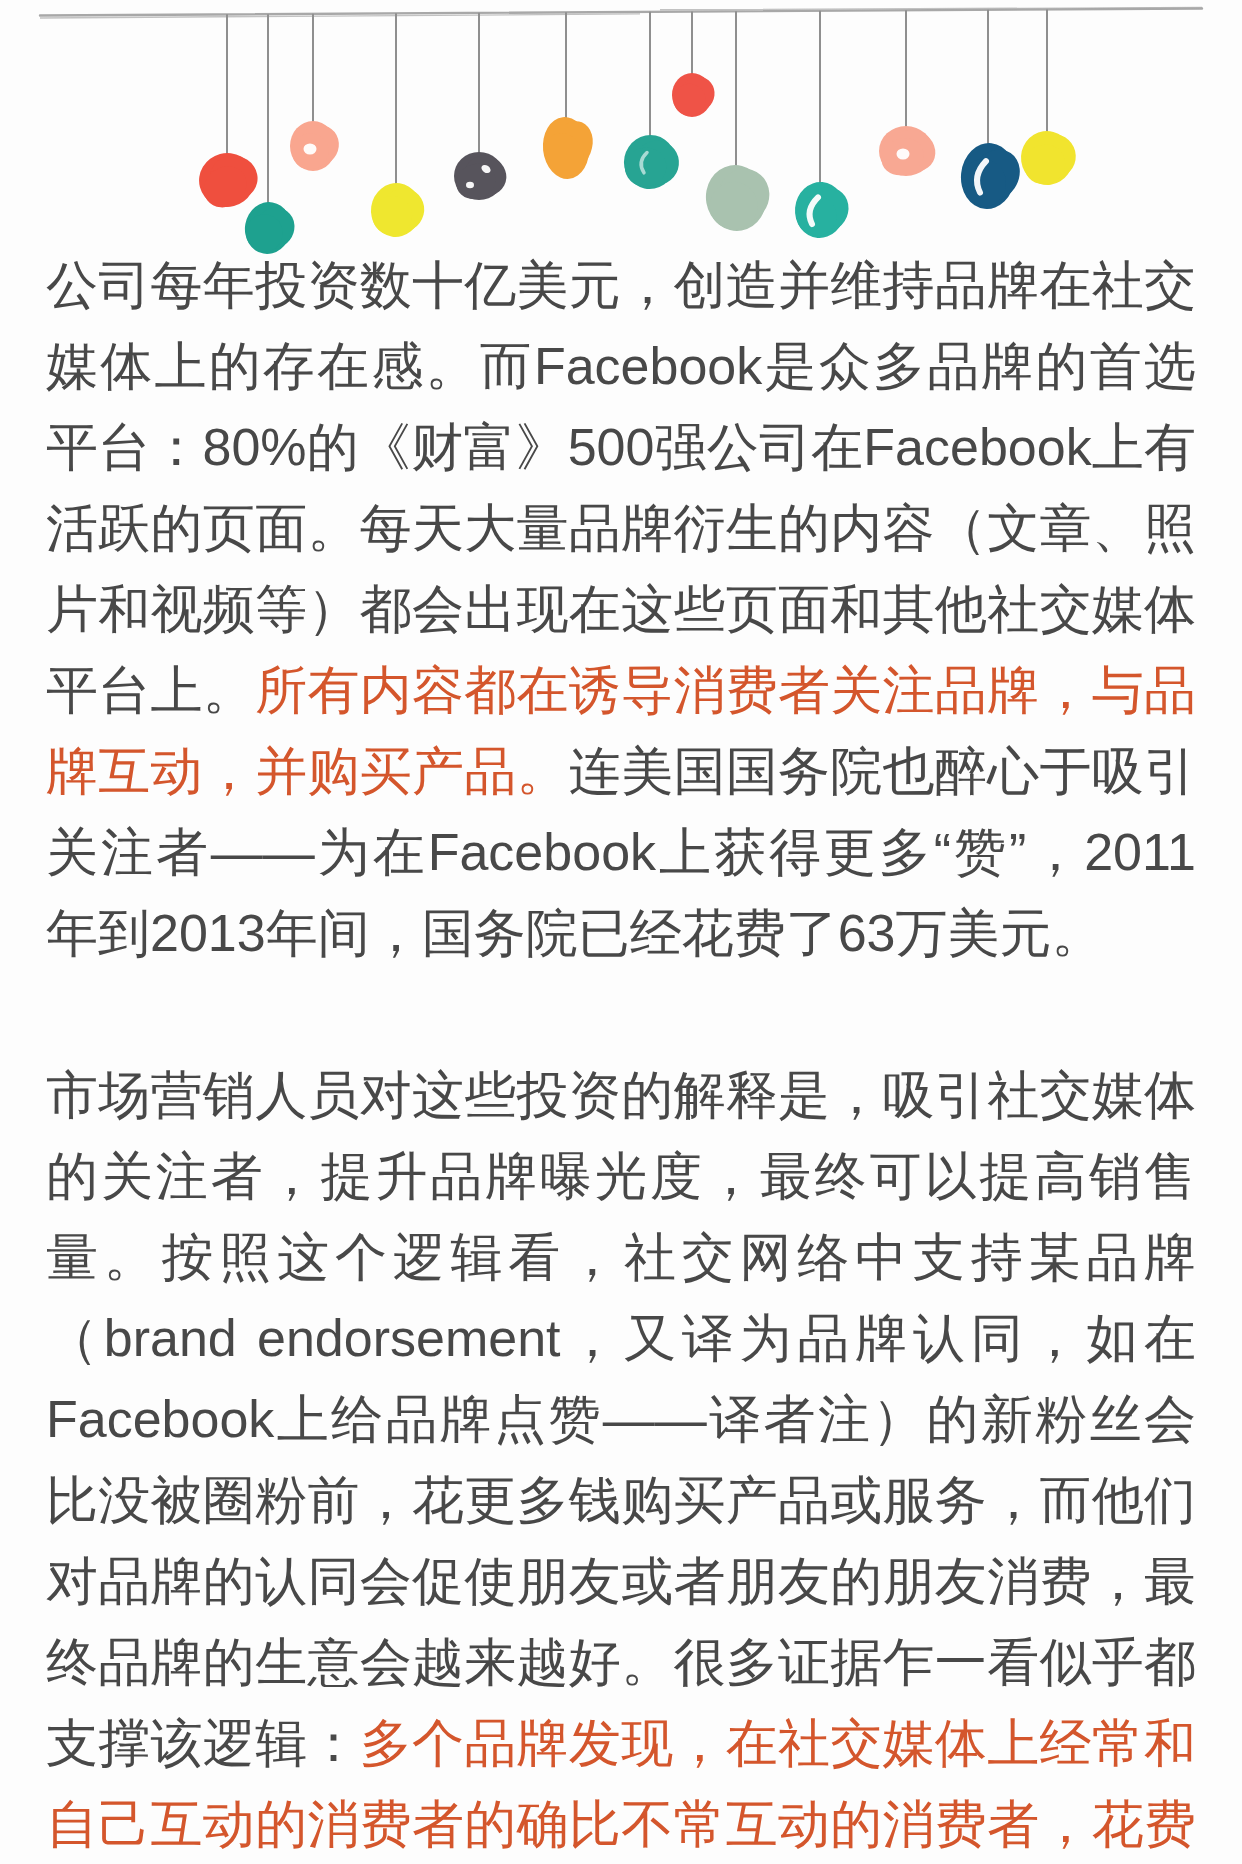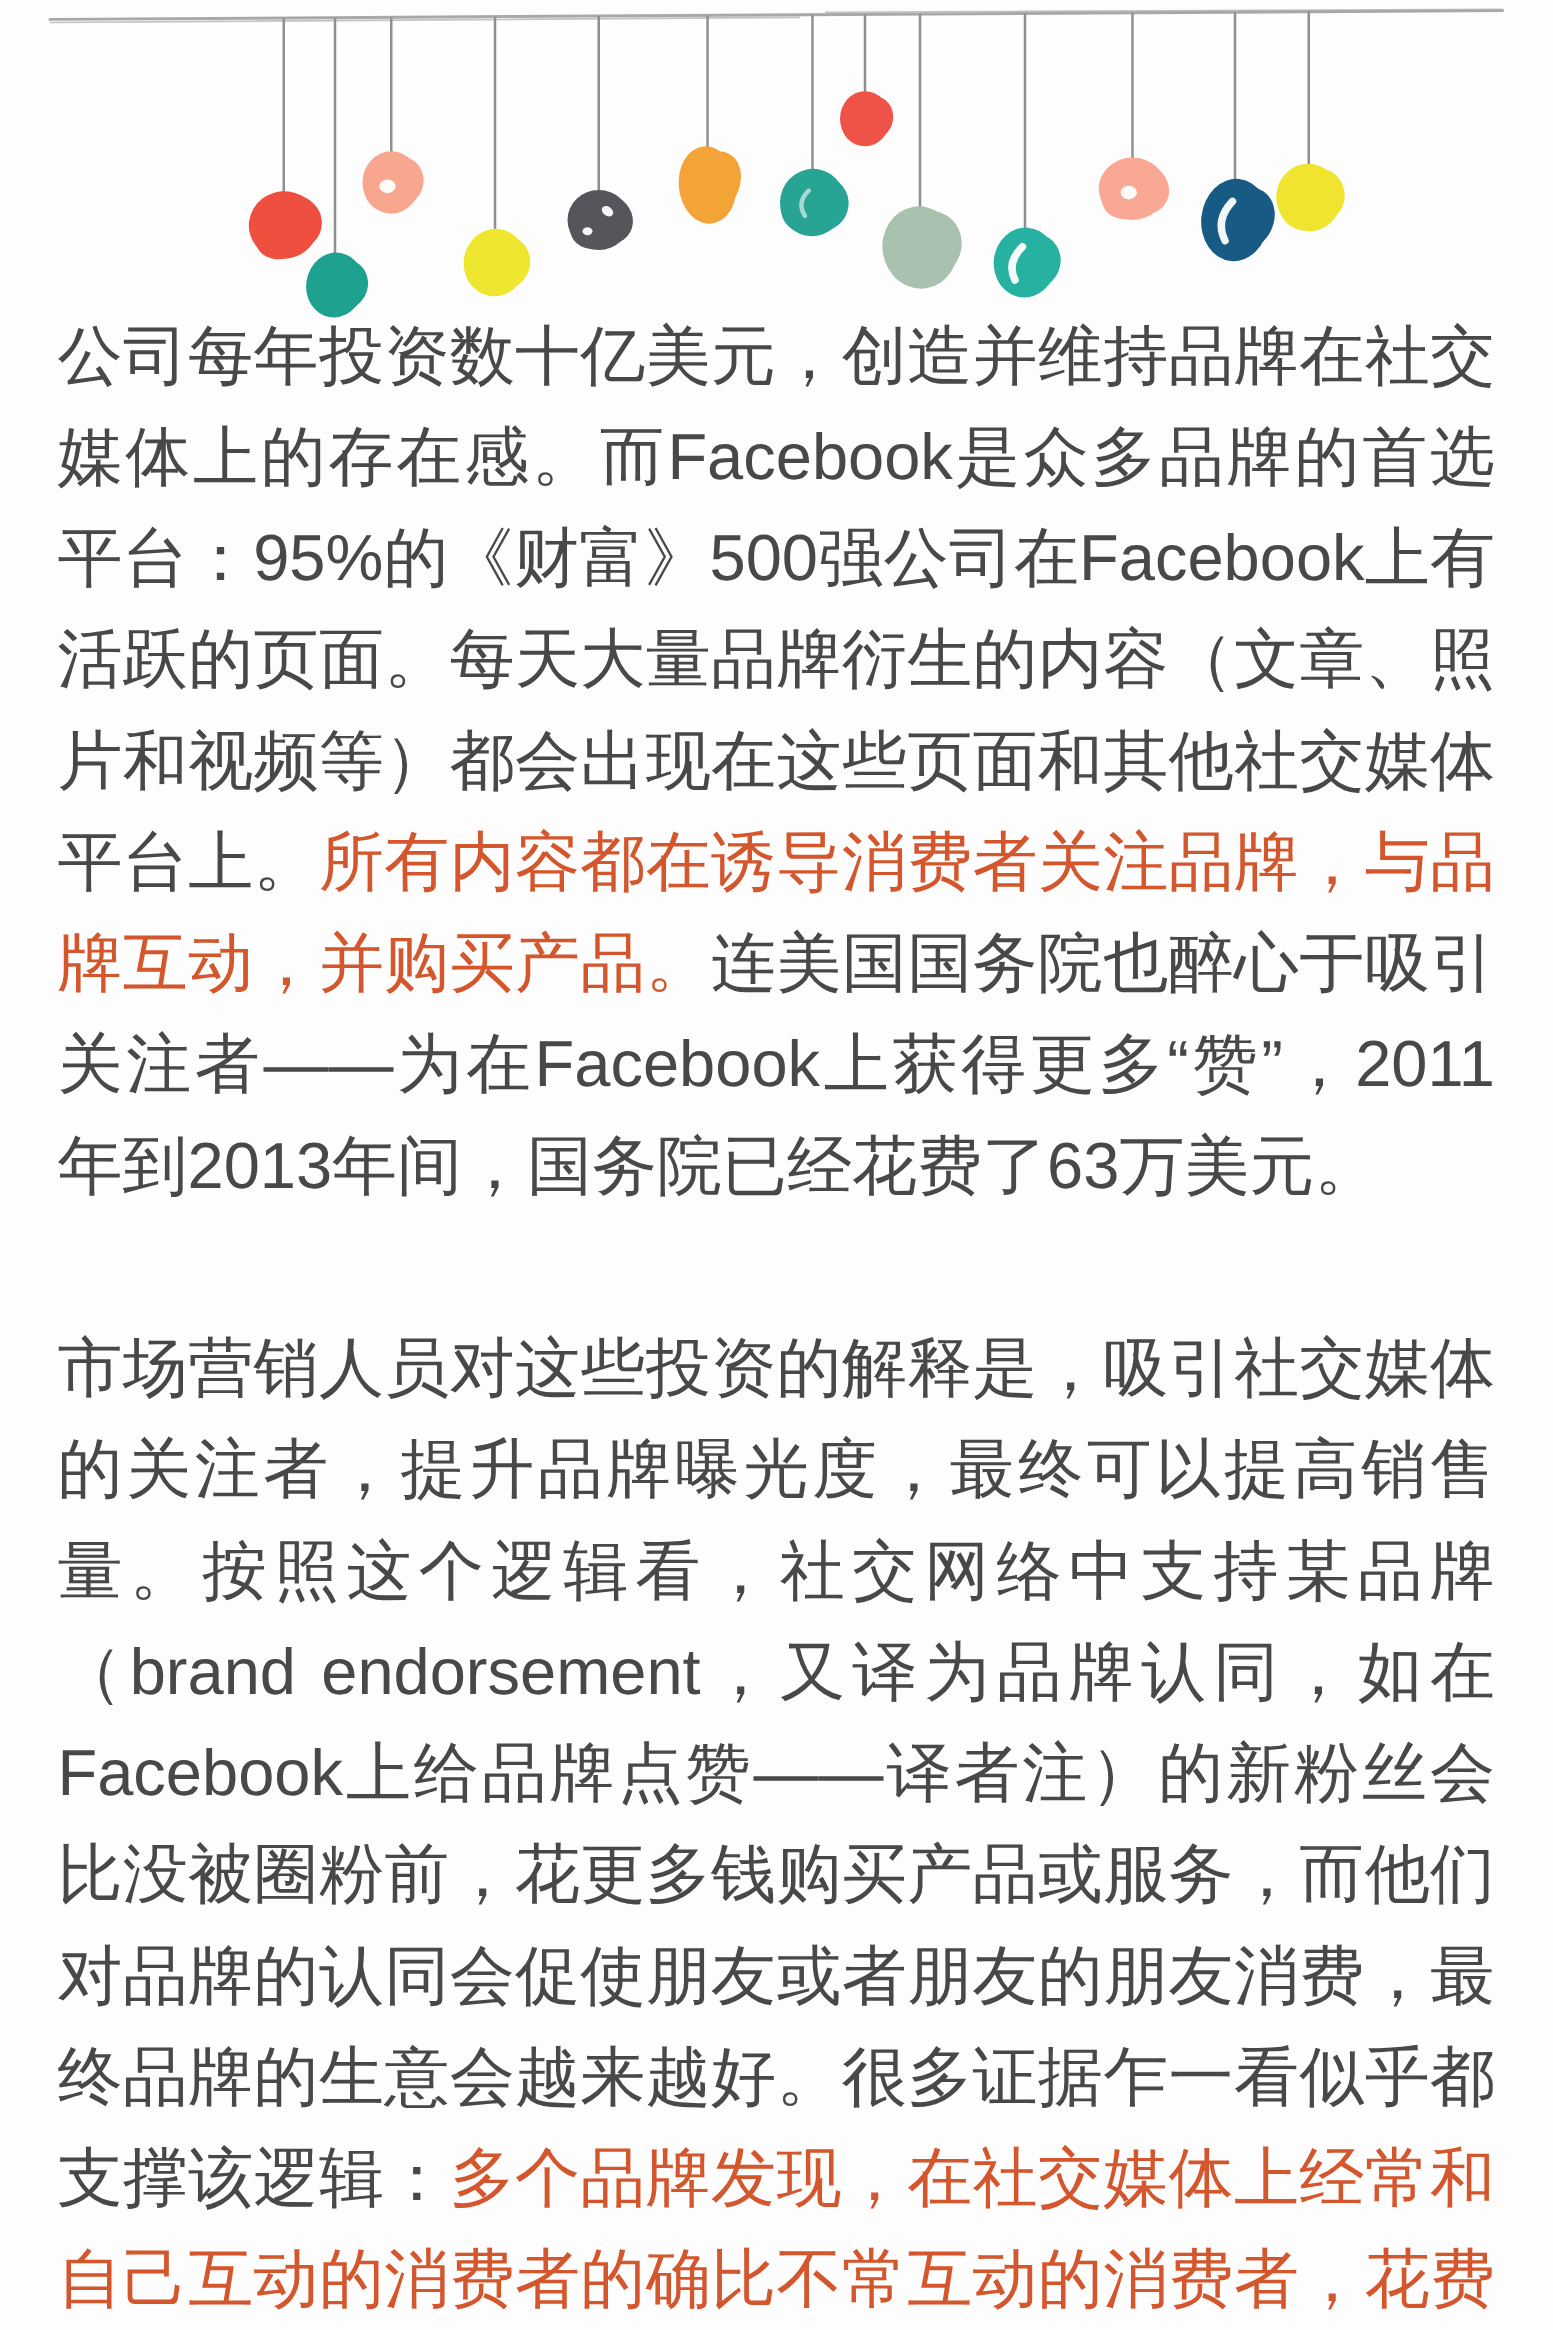--- a/index.html
+++ b/index.html
@@ -153,16 +153,16 @@
         <g>
           <line x1="1047" y1="9.433734939759036" x2="1047" y2="137" stroke="#8f8f8f" stroke-width="2"></line>
           <g fill="#f1e42e">
             <ellipse cx="1047" cy="158" rx="26" ry="27" transform="rotate(-8 1047 158)"></ellipse>
             <ellipse cx="1052.72" cy="154.22" rx="22.099999999999998" ry="22.139999999999997" transform="rotate(20 1047 158)"></ellipse>
             <ellipse cx="1041.8" cy="162.32" rx="20.8" ry="19.439999999999998" transform="rotate(-30 1047 158)"></ellipse>
           </g>
         </g>
       </svg></div>
   <main class="article">
-      <p class="para"><span>公司每年投资数十亿美元，创造并维持品牌在社交媒体上的存在感。而Facebook是众多品牌的首选平台：95%的《财富》500强公司在Facebook上有活跃的页面。每天大量品牌衍生的内容（文章、照片和视频等）都会出现在这些页面和其他社交媒体平台上。</span><span class="accent">所有内容都在诱导消费者关注品牌，与品牌互动，并购买产品。</span><span>连美国国务院也醉心于吸引关注者——为在Facebook上获得更多“赞”，2011年到2013年间，国务院已经花费了63万美元。</span></p>
+      <p class="para"><span>公司每年投资数十亿美元，创造并维持品牌在社交媒体上的存在感。而Facebook是众多品牌的首选平台：80%的《财富》500强公司在Facebook上有活跃的页面。每天大量品牌衍生的内容（文章、照片和视频等）都会出现在这些页面和其他社交媒体平台上。</span><span class="accent">所有内容都在诱导消费者关注品牌，与品牌互动，并购买产品。</span><span>连美国国务院也醉心于吸引关注者——为在Facebook上获得更多“赞”，2011年到2013年间，国务院已经花费了63万美元。</span></p>
       <p class="para"><span>市场营销人员对这些投资的解释是，吸引社交媒体的关注者，提升品牌曝光度，最终可以提高销售量。按照这个逻辑看，社交网络中支持某品牌（brand endorsement，又译为品牌认同，如在Facebook上给品牌点赞——译者注）的新粉丝会比没被圈粉前，花更多钱购买产品或服务，而他们对品牌的认同会促使朋友或者朋友的朋友消费，最终品牌的生意会越来越好。很多证据乍一看似乎都支撑该逻辑：</span><span class="accent">多个品牌发现，在社交媒体上经常和自己互动的消费者的确比不常互动的消费者，花费更</span></p>
     </main>
 </div>
 
 </body></html>

